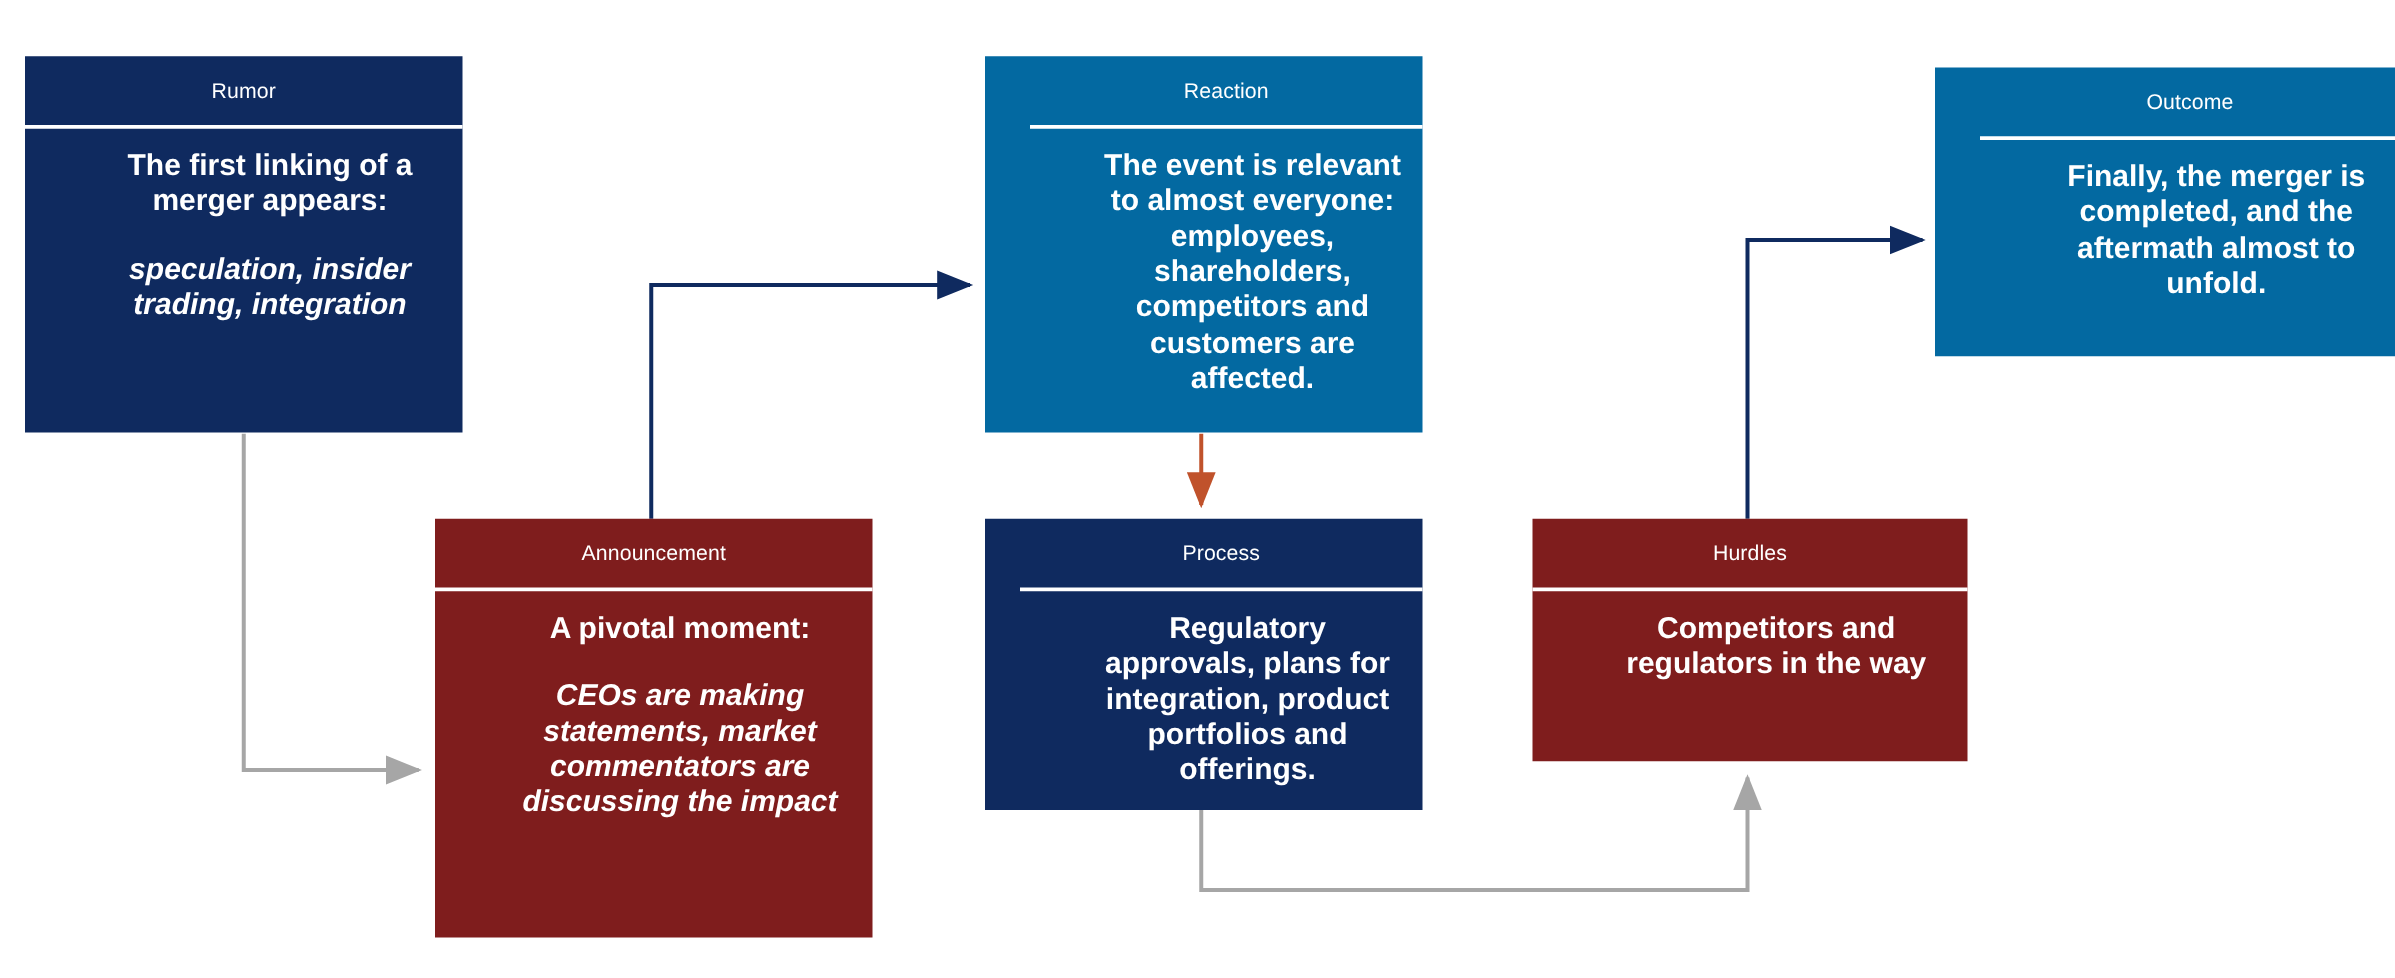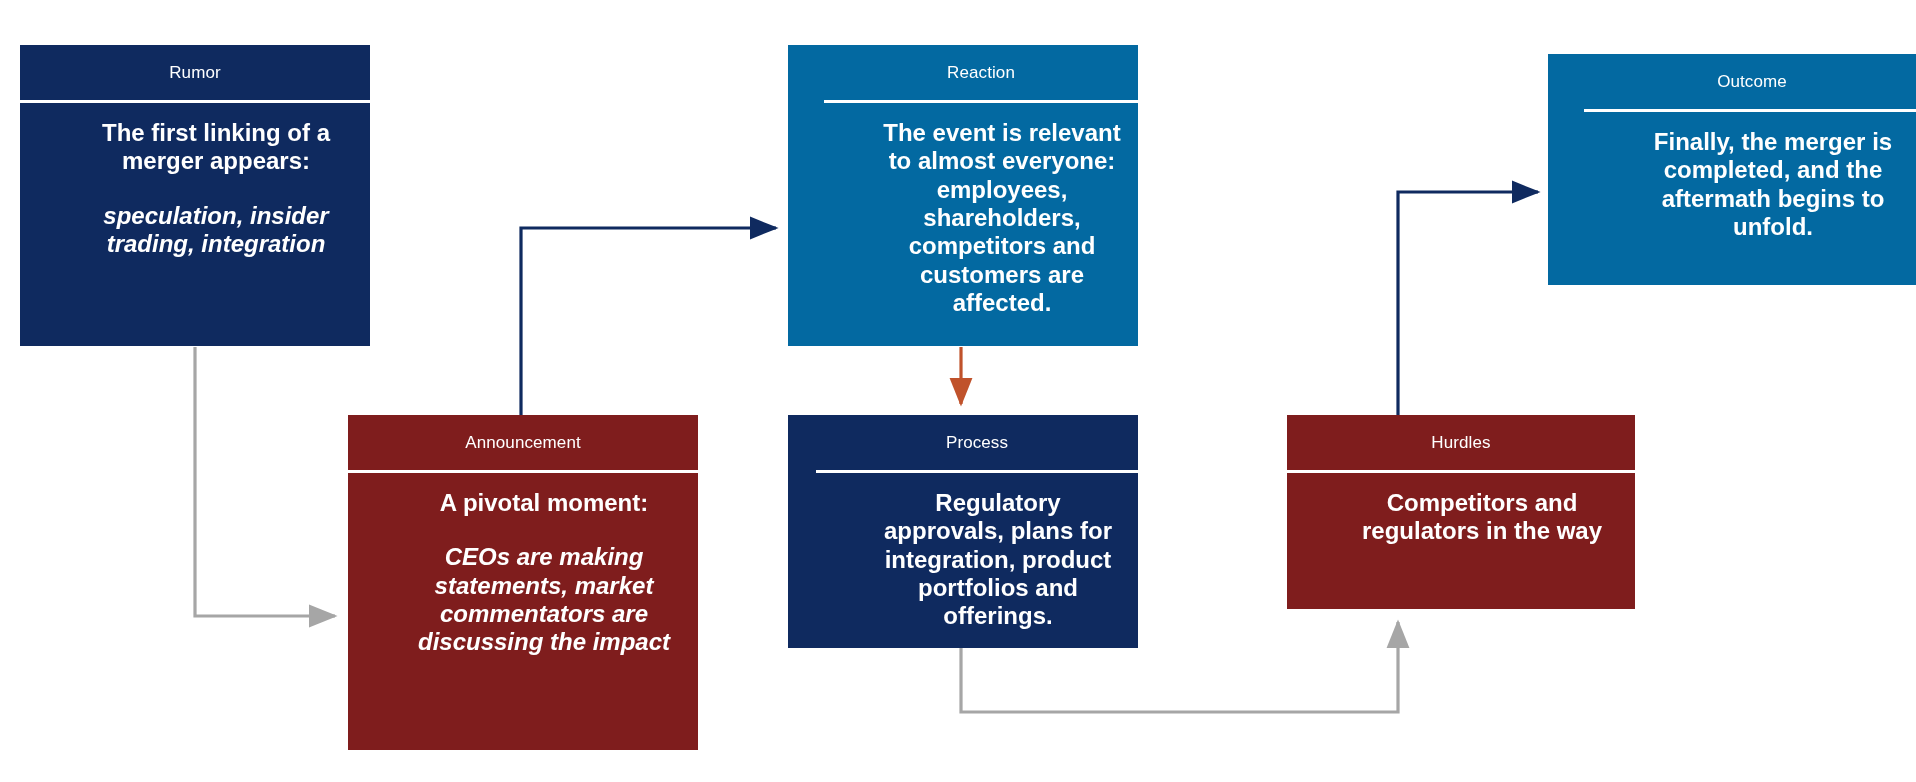--- a/index.html
+++ b/index.html
@@ -136,29 +136,29 @@
   </div>
 
   <div class="node navy" style="left:788px; top:415px; width:350px; height:233px;padding-left:28px;">
     <div class="node-header" style="height:55px;">Process</div>
     <div class="node-divider"></div>
     <div class="node-body">
       <div class="body-line">Regulatory approvals, plans for integration, product portfolios and offerings.</div>
     </div>
   </div>
 
-  <div class="node orange" style="left:1287px; top:415px; width:348px; height:194px;">
+  <div class="node orange" style="left:1226px; top:415px; width:348px; height:194px;">
     <div class="node-header" style="height:55px;">Hurdles</div>
     <div class="node-divider"></div>
     <div class="node-body">
       <div class="body-line">Competitors and regulators in the way</div>
     </div>
   </div>
 
   <div class="node gray" style="left:1548px; top:54px; width:372px; height:231px;">
     <div class="node-header" style="height:55px;">Outcome</div>
     <div class="node-divider"></div>
     <div class="node-body">
-      <div class="body-line">Finally, the merger is completed, and the aftermath begins to unfold.</div>
+      <div class="body-line">Finally, the merger is completed, and the aftermath almost to unfold.</div>
     </div>
   </div>
 
 </div>
 
 </body></html>

